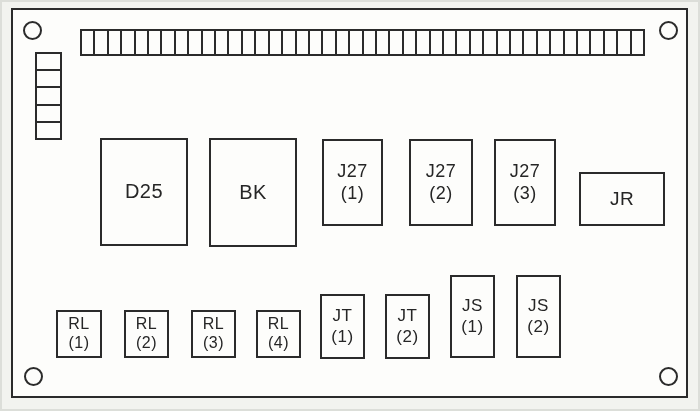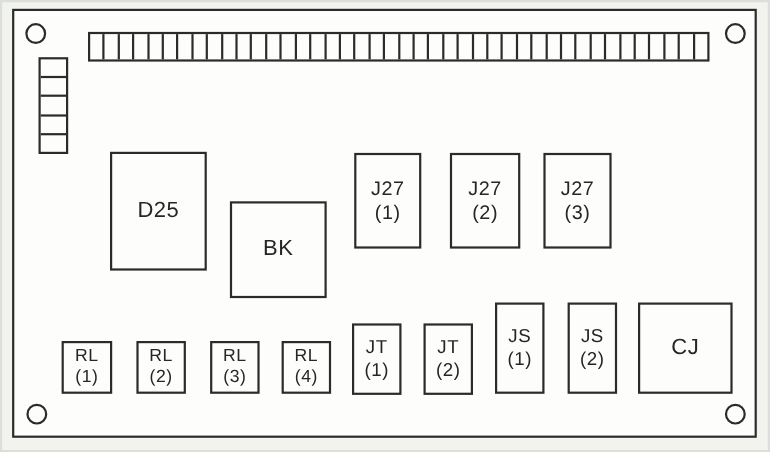--- a/index.html
+++ b/index.html
@@ -126,34 +126,37 @@
       <div class="stack-cell"></div>
       <div class="stack-cell"></div>
     </div>
 <div class="hole" style="left: 22.5px; top: 20.5px;"></div>
     <div class="hole" style="left: 658.5px; top: 20.5px;"></div>
     <div class="hole" style="left: 23.5px; top: 366.5px;"></div>
     <div class="hole" style="left: 658.5px; top: 366.5px;"></div>
     <div class="comp" style="left: 100px; top: 138px; width: 88px; height: 108px; font-size: 20px;">
       <div>D25</div>
     </div>
-    <div class="comp" style="left: 209px; top: 138px; width: 88px; height: 88px; font-size: 20px; margin-top: 45px;">
+    <div class="comp" style="left: 209px; top: 138px; width: 88px; height: 109px; font-size: 20px;">
       <div>BK</div>
     </div>
     <div class="comp" style="left: 322px; top: 139px; width: 61px; height: 87px; font-size: 18px;">
       <div>J27</div>
       <div>(1)</div>
     </div>
     <div class="comp" style="left: 409px; top: 139px; width: 64px; height: 87px; font-size: 18px;">
       <div>J27</div>
       <div>(2)</div>
     </div>
     <div class="comp" style="left: 494px; top: 139px; width: 62px; height: 87px; font-size: 18px;">
       <div>J27</div>
       <div>(3)</div>
+    </div>
+    <div class="comp" style="left: 579px; top: 172px; width: 86px; height: 54px; font-size: 19px;">
+      <div>JR</div>
     </div>
     <div class="comp" style="left: 56px; top: 310px; width: 46px; height: 48px; font-size: 16px;">
       <div>RL</div>
       <div>(1)</div>
     </div>
     <div class="comp" style="left: 124px; top: 310px; width: 45px; height: 48px; font-size: 16px;">
       <div>RL</div>
       <div>(2)</div>
     </div>
     <div class="comp" style="left: 191px; top: 310px; width: 45px; height: 48px; font-size: 16px;">
@@ -173,16 +176,13 @@
       <div>(2)</div>
     </div>
     <div class="comp" style="left: 450px; top: 275px; width: 45px; height: 83px; font-size: 17px;">
       <div>JS</div>
       <div>(1)</div>
     </div>
     <div class="comp" style="left: 516px; top: 275px; width: 45px; height: 83px; font-size: 17px;">
       <div>JS</div>
       <div>(2)</div>
     </div>
-    <div class="comp" style="left: 580px; top: 275px; width: 86px; height: 83px; font-size: 20px;">
-      <div>CJ</div>
-    </div>
   </div>
 
 </body></html>

